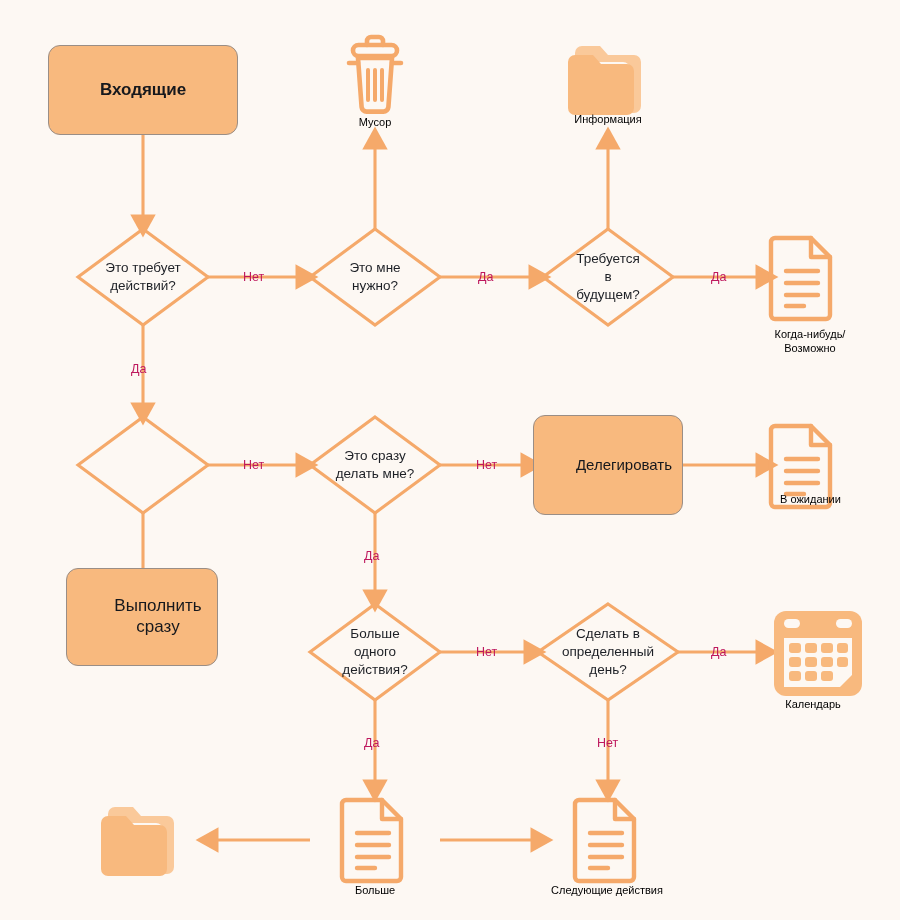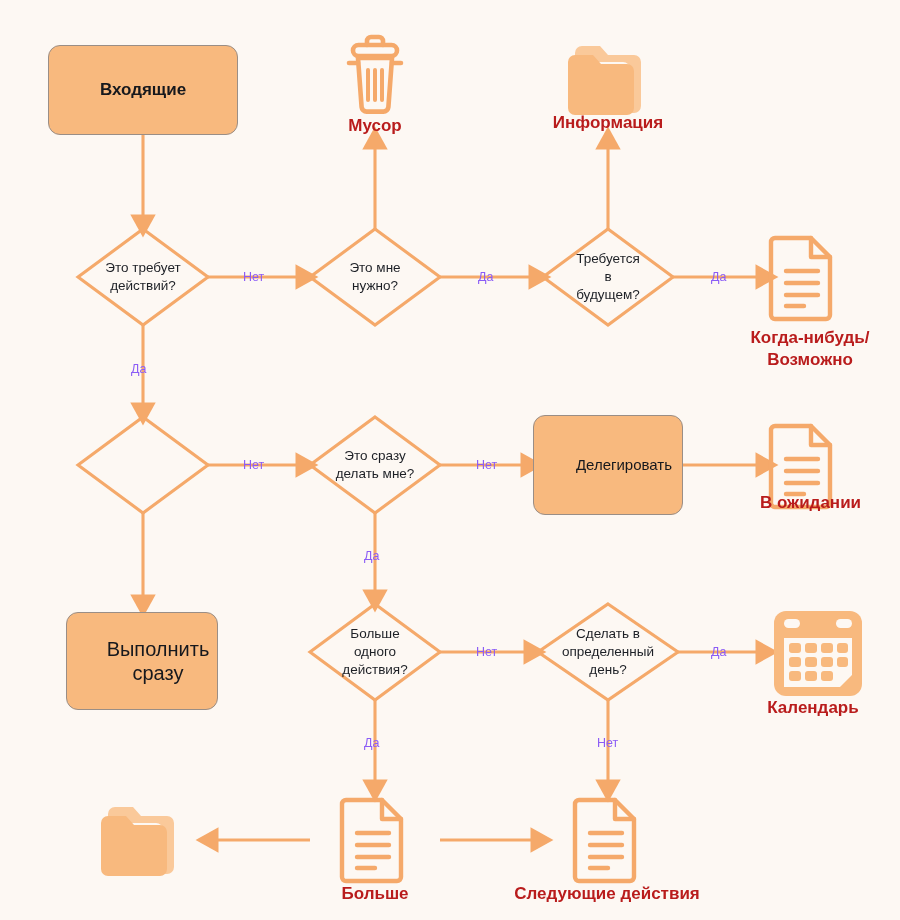--- a/index.html
+++ b/index.html
@@ -37,35 +37,34 @@
     color:#1d2026;
     font-size:13.5px;
     line-height:1.32;
     pointer-events:none;
   }
 
   
   .elabel{
     position:absolute;
     font-size:12.5px;
-    color:#8b5cf6;
+    color:#be185d;
     white-space:nowrap;
     pointer-events:none;
   }
 
   
   .cap{
     position:absolute;
     text-align:center;
-    font-size:17px;
-    color:#b91c1c;
+    font-size:11px;
+    color:#000000;
     line-height:1.3;
     white-space:pre-line;
     pointer-events:none;
-    font-weight:bold;
   }
 </style>
 </head>
 <body>
 
 <div id="stage">
 
   <svg class="layer wires" viewBox="0 0 900 920">
     <defs>
       <marker id="ah" markerWidth="9" markerHeight="9" refX="2.1" refY="4.5" orient="auto" markerUnits="strokeWidth">
@@ -195,21 +194,21 @@
 
     <g transform="translate(576,795)" fill="none" stroke="#F5A96A" stroke-width="4.4" stroke-linecap="round" stroke-linejoin="round">
       <path d="M3,5 h36 l19,19 v58 a4,4 0 0 1 -4,4 h-51 a4,4 0 0 1 -4,-4 v-73 a4,4 0 0 1 4,-4 Z"></path>
       <path d="M39,5 v19 h19"></path>
       <path d="M14,38 h32 M14,50 h32 M14,62 h32 M14,73 h18"></path>
     </g>
   </svg>
 
   <div class="box" style="left:48px;top:45px;width:190px;height:90px;font-size:17px;">Входящие</div>
 
-  <div class="box plain" style="left:66px;top:612px;width:152px;height:98px;font-size:20px;white-space:pre-line;">Выполнить
+  <div class="box plain" style="left:66px;top:568px;width:152px;height:98px;font-size:17px;white-space:pre-line;">Выполнить
 сразу</div>
 
   <div class="box plain" style="left:533px;top:415px;width:150px;height:100px;font-size:15px;">Делегировать</div>
 
   <div class="dmd-label" style="left:78px;top:245px;width:130px;height:64px;white-space:pre-line;">Это требует
 действий?</div>
 
   <div class="dmd-label" style="left:310px;top:245px;width:130px;height:64px;white-space:pre-line;">Это мне
 нужно?</div>
 

